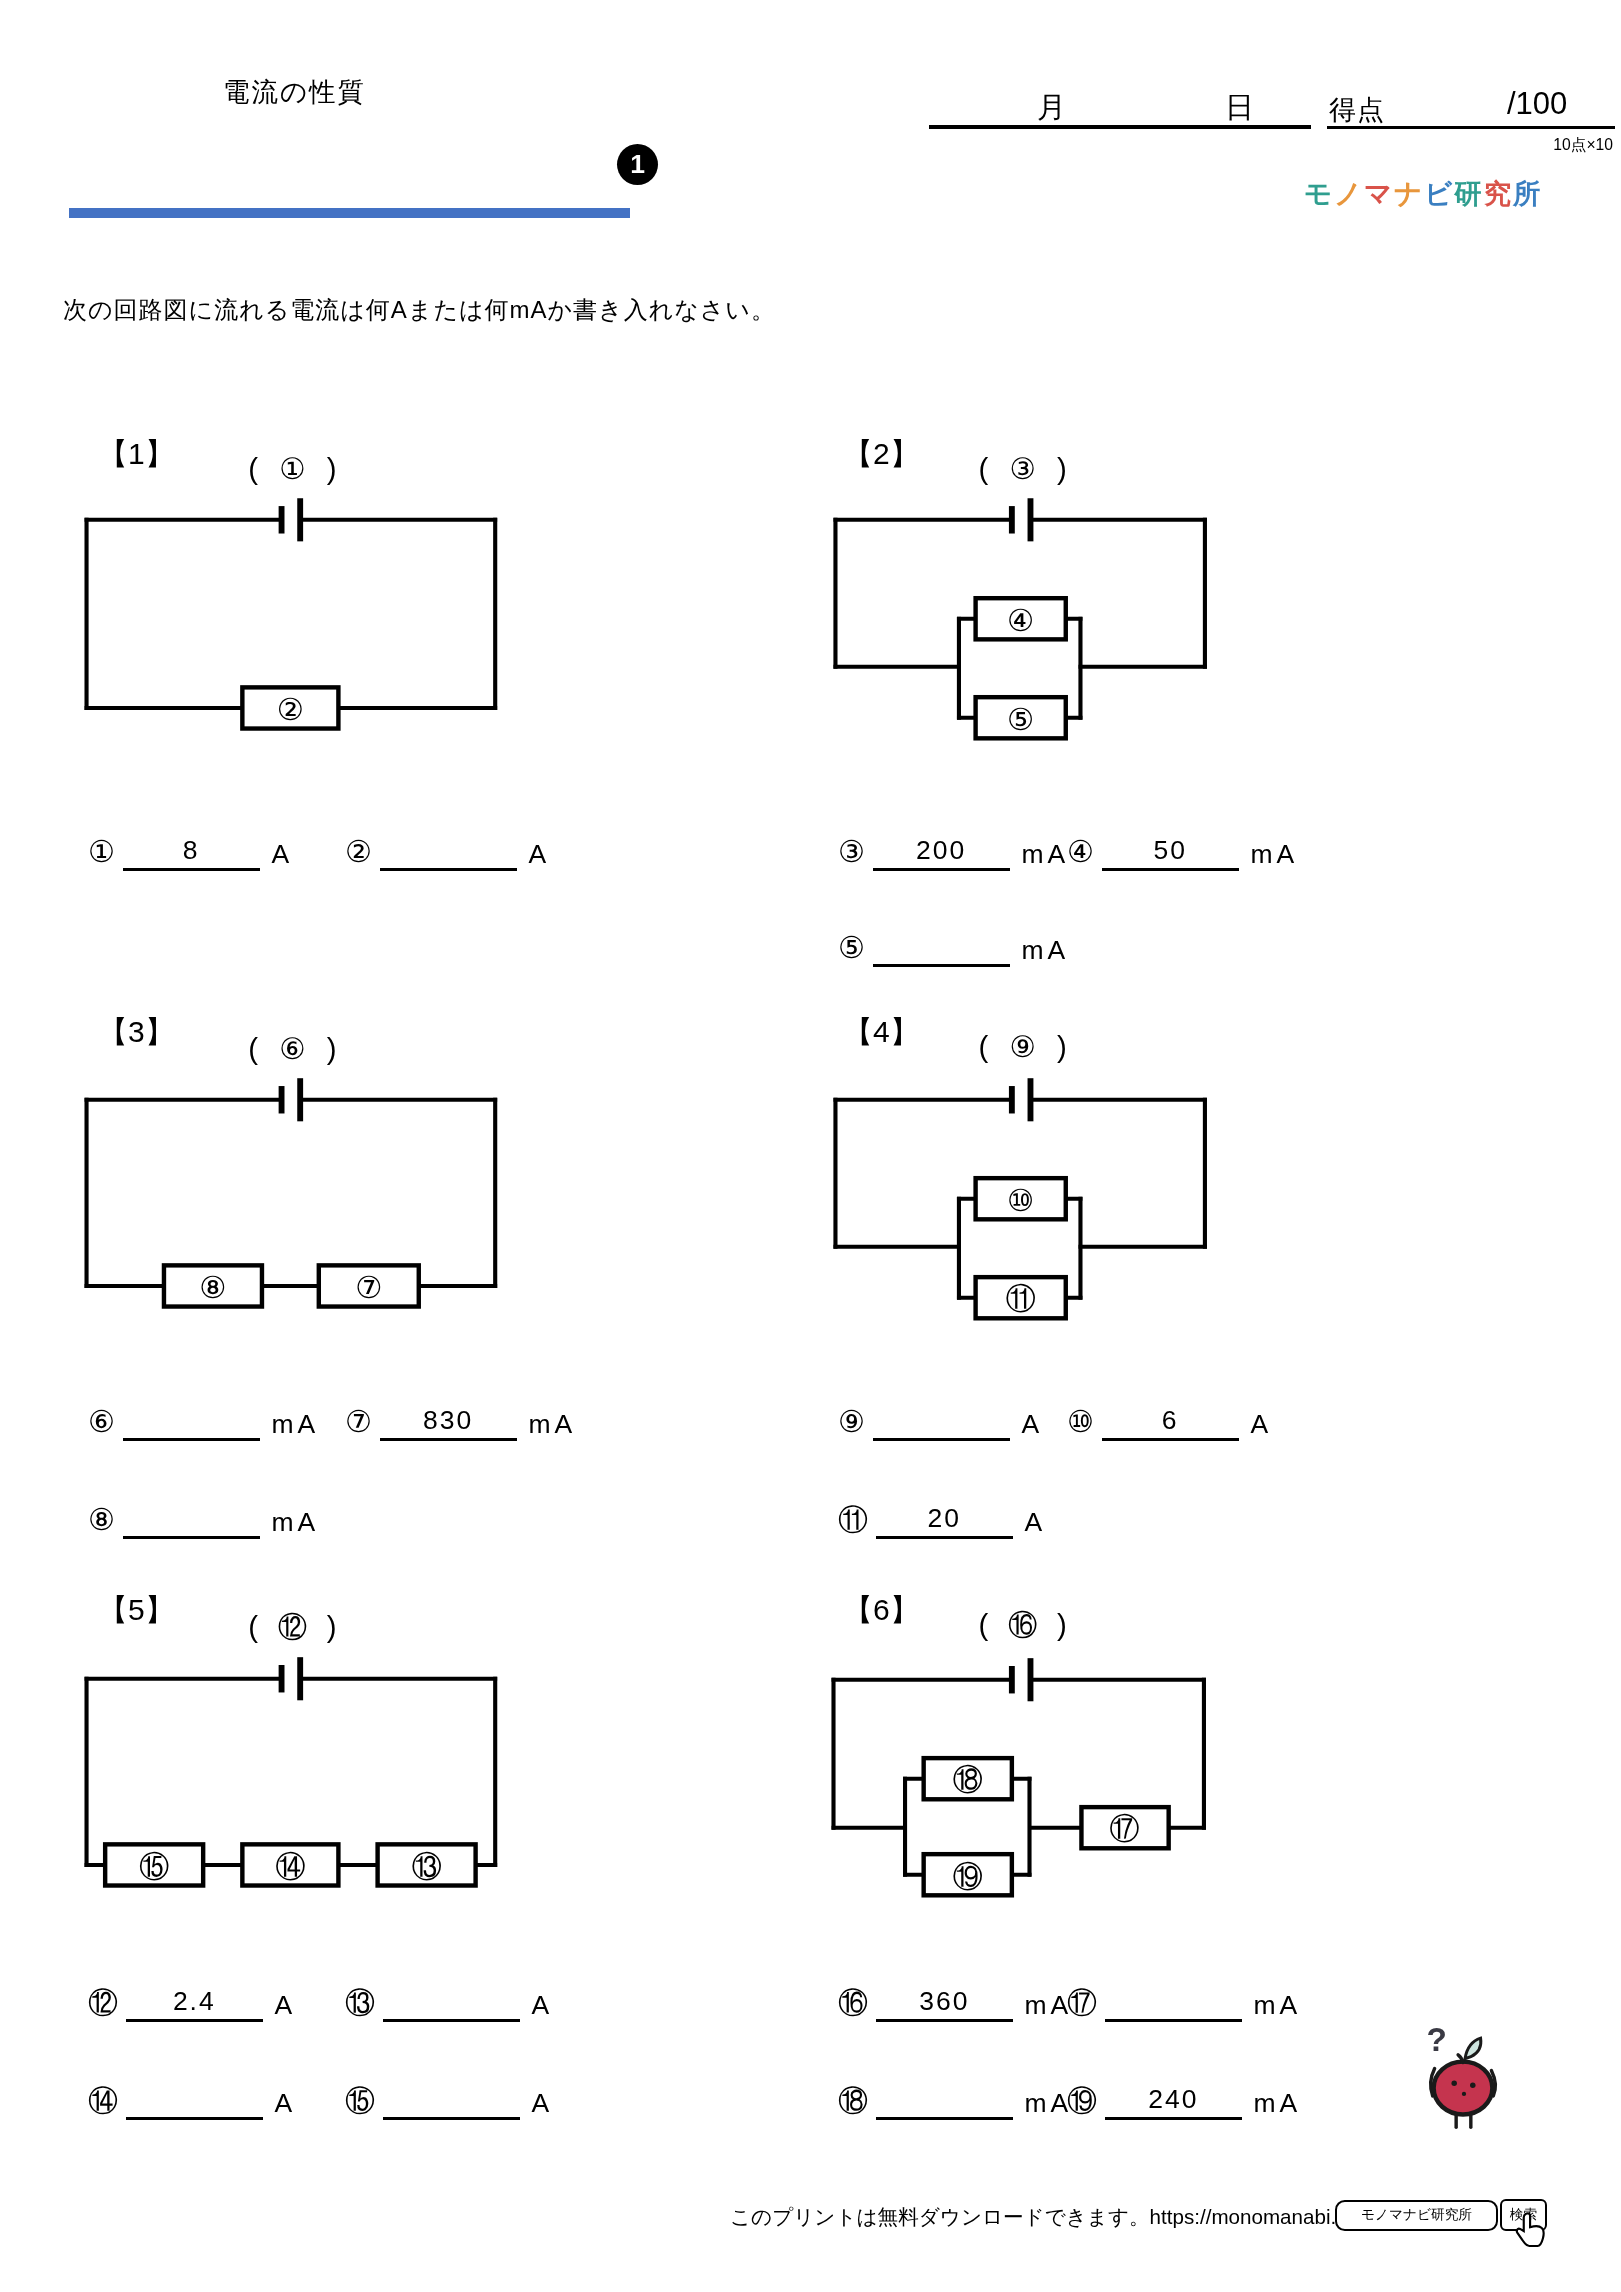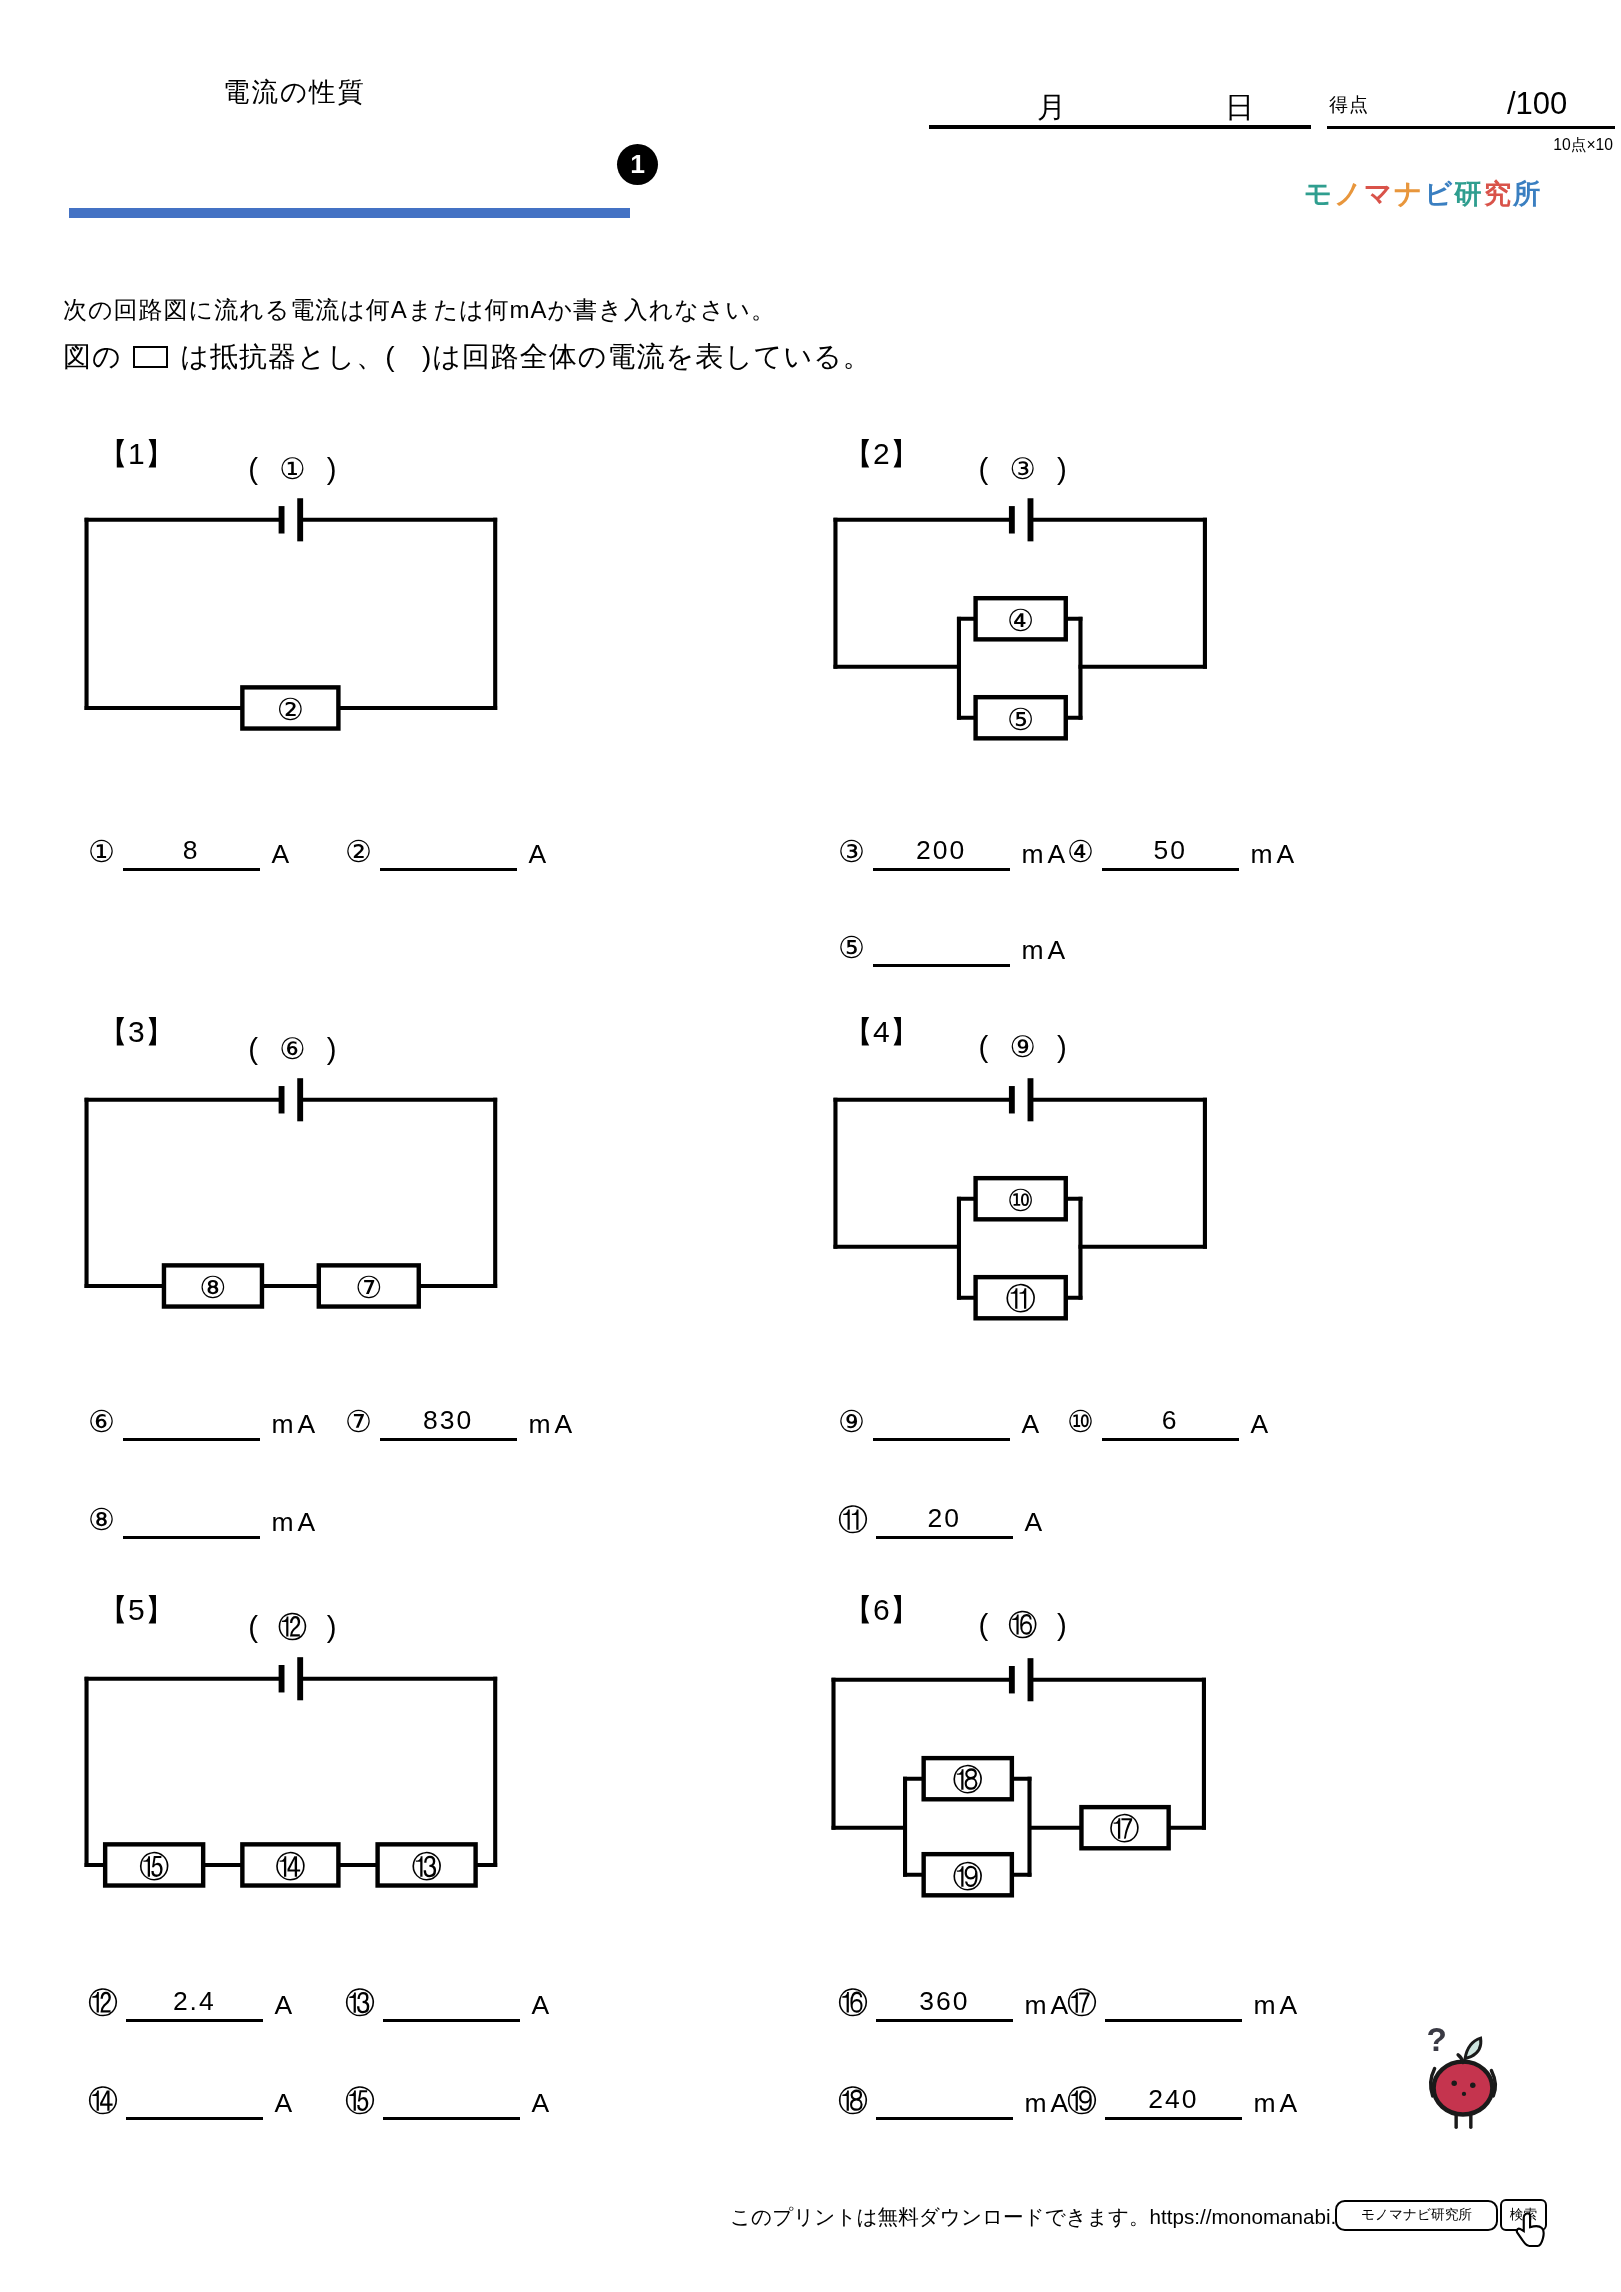--- a/index.html
+++ b/index.html
@@ -11,21 +11,21 @@
   .abs{position:absolute;}
   
   .subject{left:223px;top:74px;font-size:26.5px;letter-spacing:2px;}
   .title{left:110px;top:135px;font-size:43px;font-weight:bold;letter-spacing:2.9px;}
   .badge{left:617px;top:144px;width:41px;height:41px;border-radius:50%;background:#000;color:#fff;
          display:flex;align-items:center;justify-content:center;font-size:26.5px;font-weight:bold;}
   .title-rule{left:69px;top:208px;width:561px;height:9.8px;}
   .date-month{left:1037px;top:88px;font-size:29px;}
   .date-day{left:1225px;top:88px;font-size:29px;}
   .date-line{left:929px;top:125px;width:382px;height:3.9px;background:#000;}
-  .score-label{left:1329px;top:92px;font-size:19px;letter-spacing:1px;}
+  .score-label{left:1329px;top:92px;font-size:27px;letter-spacing:1px;}
   .score-total{left:1507px;top:86px;font-size:31px;}
   .score-line{left:1327px;top:126px;width:288px;height:2.5px;background:#000;}
   .score-note{left:1470px;top:135px;width:143px;font-size:15.7px;text-align:right;}
   .logo{left:1304px;top:176px;font-size:27.4px;font-weight:bold;letter-spacing:2px;}
   
   .instr1{left:63px;top:294px;font-size:24px;letter-spacing:1px;}
   .instr2{left:63px;top:338px;font-size:28px;letter-spacing:1px;display:flex;align-items:center;}
   .rsym{display:inline-block;width:31px;height:18.6px;border:2.9px solid #000;margin:0 11.8px;}
   
   .problem{position:absolute;width:627px;height:573px;}
@@ -71,25 +71,20 @@
   <div class="abs score-label">得点</div>
   <div class="abs score-total">/100</div>
   <div class="abs score-line"></div>
   <div class="abs score-note">10点×10</div>
 
   <div class="abs logo">
     <span style="color: rgb(47, 158, 143);">モ</span><span style="color: rgb(232, 150, 60);">ノ</span><span style="color: rgb(217, 83, 74);">マ</span><span style="color: rgb(232, 150, 60);">ナ</span><span style="color: rgb(58, 127, 193);">ビ</span><span style="color: rgb(47, 158, 143);">研</span><span style="color: rgb(217, 83, 74);">究</span><span style="color: rgb(58, 127, 193);">所</span>
   </div>
 
   <div class="abs instr1">次の回路図に流れる電流は何Aまたは何mAか書き入れなさい。</div>
-  <div class="abs instr2">
-    <span>図の</span>
-    <span class="rsym"></span>
-    <span>は抵抗器とし、(&nbsp;&nbsp;&nbsp;)は回路全体の電流を表している。</span>
-  </div>
 
   <div class="problem" style="left:59px;top:412px;">
     <span class="plabel">【1】</span>
     <svg class="circ" width="549" height="392" viewBox="0 0 560 400">
       <g>
         <text class="bt" x="198" y="68">(</text>
         <text class="bt" x="238" y="68">①</text>
         <text class="bt" x="278" y="68">)</text>
       </g>
       <g>

